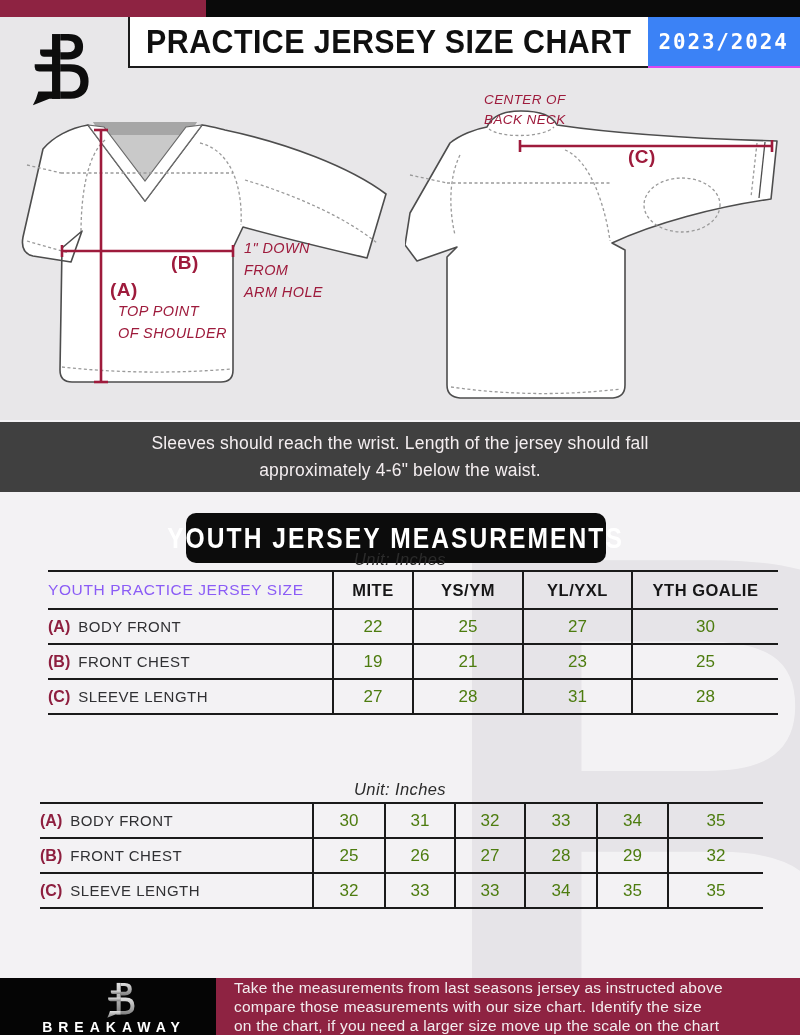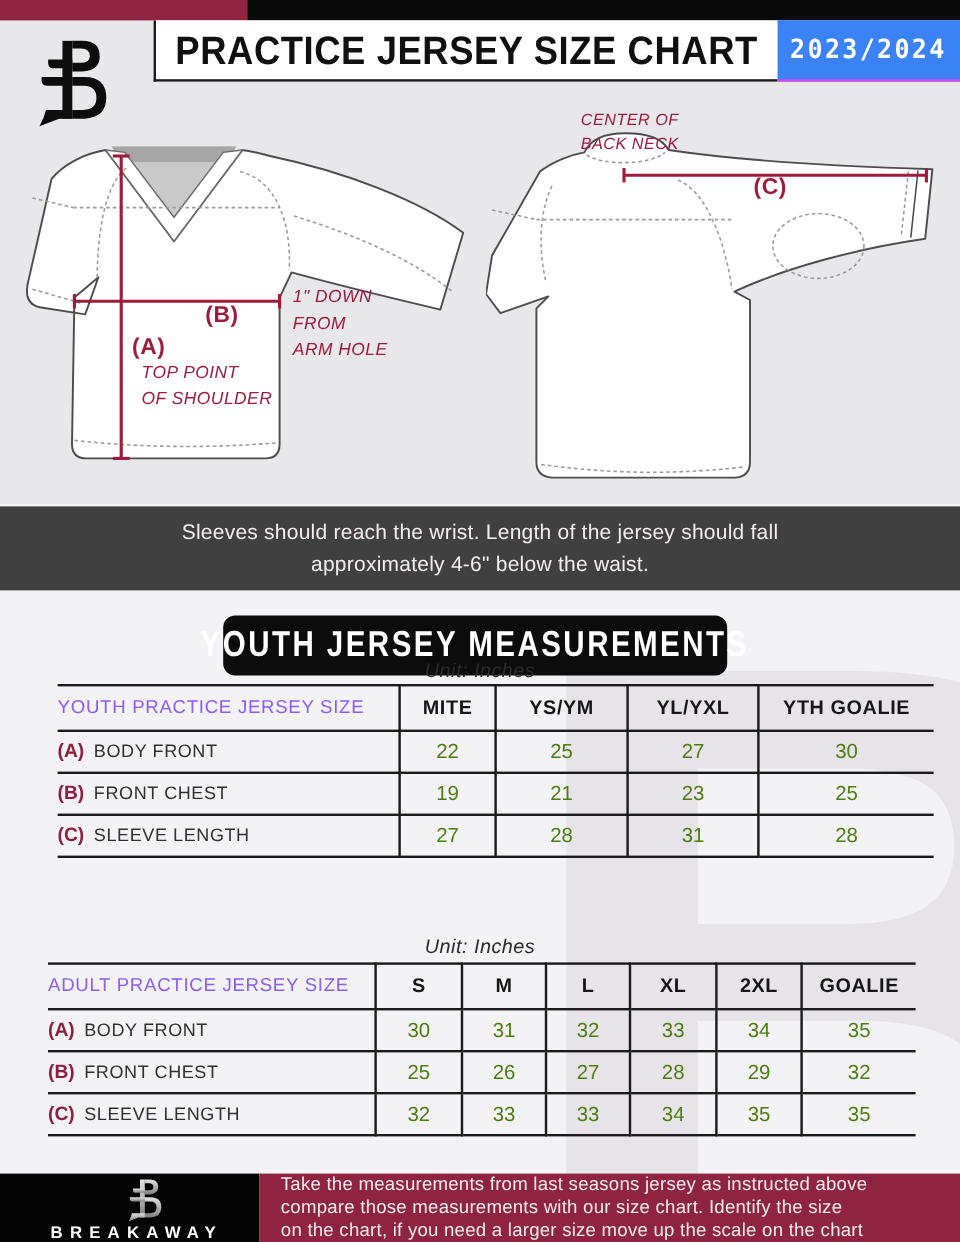--- a/index.html
+++ b/index.html
@@ -293,29 +293,20 @@
     <colgroup>
         <col style="width:273px">
         <col style="width:72px">
         <col style="width:70px">
         <col style="width:70px">
         <col style="width:72px">
         <col style="width:71px">
         <col style="width:95px">
       </colgroup>
     <tbody>
-        <tr>
-      <th class="cell-sizehdr">ADULT PRACTICE JERSEY SIZE</th>
-      <th class="cell-colhdr">S</th>
-      <th class="cell-colhdr">M</th>
-      <th class="cell-colhdr">L</th>
-      <th class="cell-colhdr">XL</th>
-      <th class="cell-colhdr">2XL</th>
-      <th class="cell-colhdr">GOALIE</th>
-    </tr>
     <tr>
       <td class="cell-label">
         <span class="key">(A)</span><span class="lbl">BODY FRONT</span>
       </td>
       <td class="cell-val">30</td>
       <td class="cell-val">31</td>
       <td class="cell-val">32</td>
       <td class="cell-val">33</td>
       <td class="cell-val">34</td>
       <td class="cell-val">35</td>

